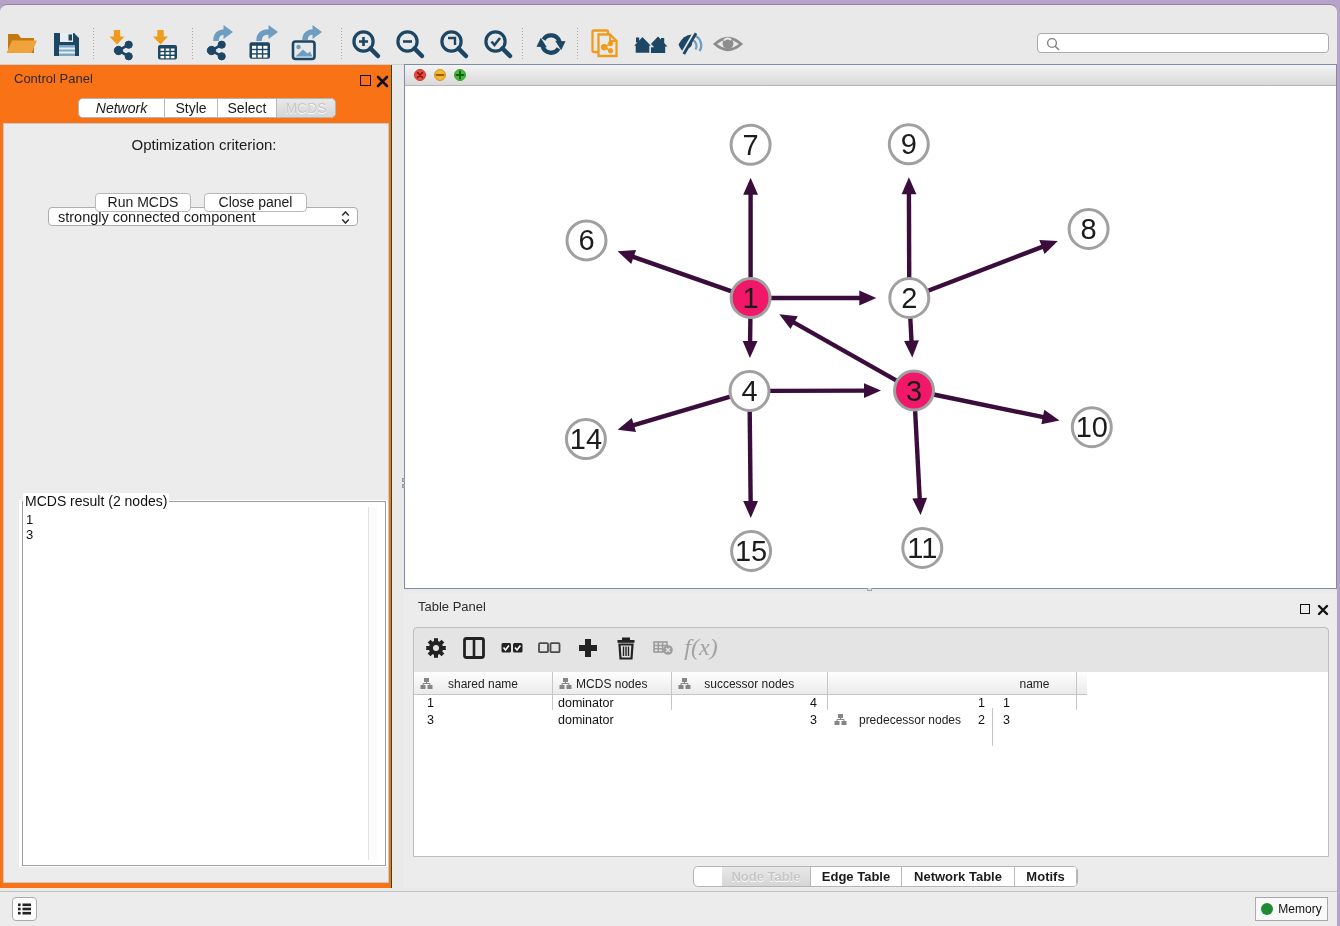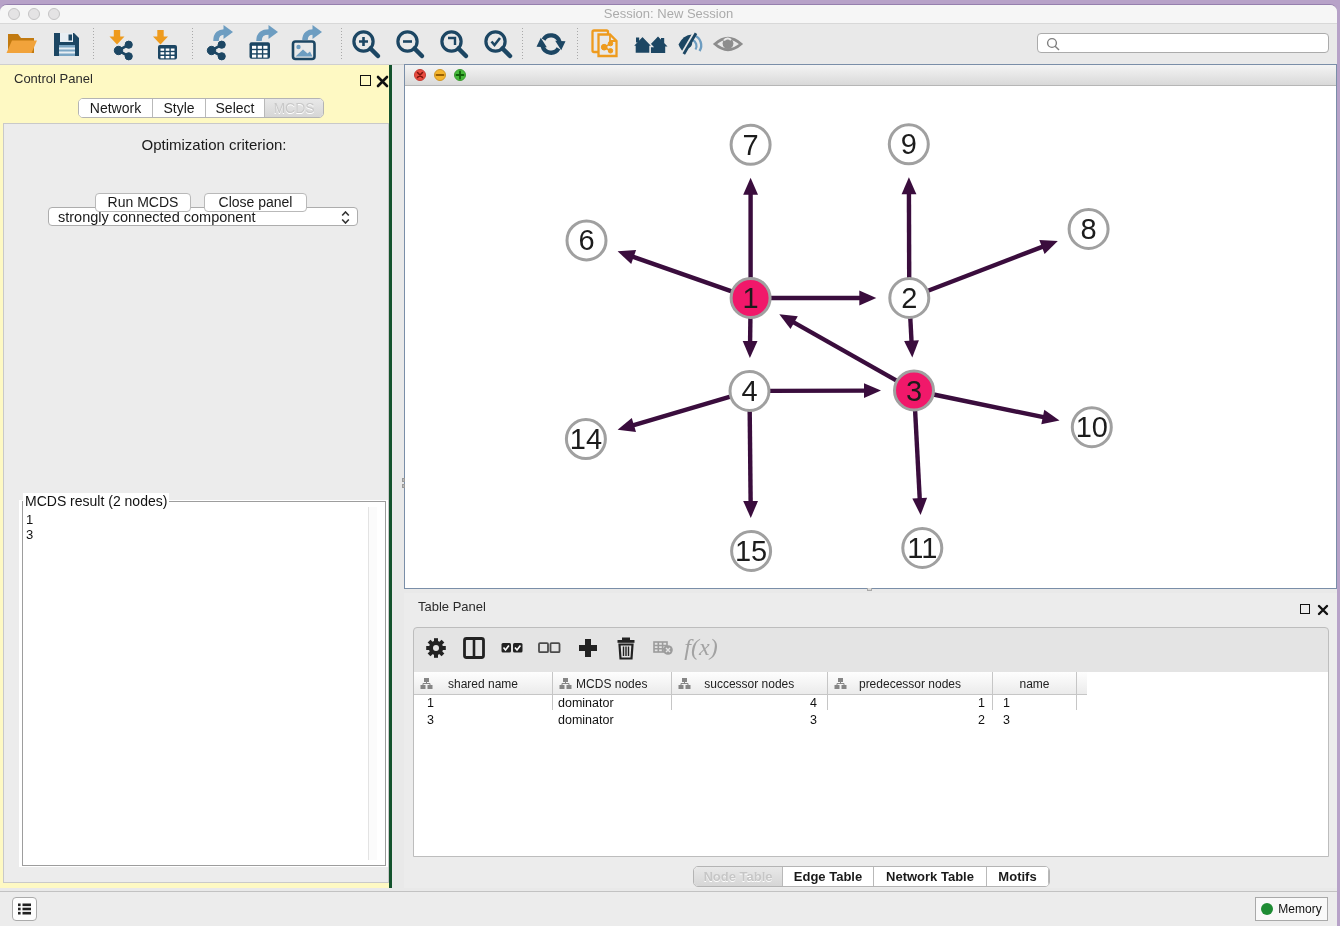--- a/index.html
+++ b/index.html
@@ -20,32 +20,32 @@
 #toolbar { position:absolute; left:0; top:19px; width:100%; height:41px;
   background:#e9e9e9; border-bottom:1px solid #cfcfcf; }
 .tbsep { position:absolute; top:4px; height:32px; width:1px;
   background-image:repeating-linear-gradient(to bottom,#a9a9a9 0 1px,transparent 1px 3px); }
 #searchbox { position:absolute; left:1037px; top:8.5px; width:292px; height:20.5px;
   background:#fff; border:1px solid #ababab; border-radius:4px; }
 
 #main { position:absolute; left:0; top:60px; width:100%; height:823px; background:#e9e9e9; }
 
 #cpanel { position:absolute; left:0; top:0; width:392px; height:823px;
-  background:#fef9c3; border-right:3px solid #14532d; }
+  background:#f97316; border-right:1px solid #14532d; }
 #cptitle { position:absolute; left:14px; top:6px; font-size:13px; color:#2b2b2b; }
 .floatbtn { position:absolute; font-size:12px; color:#111; }
 #cptabs { position:absolute; left:78px; top:33px; height:20px; display:flex;
   border:1px solid #b4b4b4; border-radius:5px; overflow:hidden; background:#fff; }
 #cptabs .tab { height:100%; font-size:14px; color:#1a1a1a; text-align:center;
   line-height:19px; background:#fff; border-right:1px solid #b9b9b9; }
 #cptabs .tab.sel { background:linear-gradient(#e8e8e8,#d6d6d6); color:#c8c8c8;
   text-shadow:0 1px 0 #fff; border-right:none; }
 #cpbox { position:absolute; left:3px; top:58px; width:386px; height:760px;
   border:1px solid #c9c9c9; background:#ececec; }
-#optlabel { position:absolute; left:18px; top:12px; width:100%; text-align:center;
+#optlabel { position:absolute; left:8px; top:12px; width:100%; text-align:center;
   font-size:15px; color:#1a1a1a; }
 #combo { position:absolute; left:44px; top:37px; width:310px; height:19px;
   background:#fff; border:1px solid #adadad; border-radius:4px;
   font-size:14.5px; color:#1a1a1a; line-height:18px; padding-left:9px;margin-top:46px; }
 .btn { position:absolute; top:69px; height:19px; background:#fff;
   border:1px solid #b9b9b9; border-radius:4px; font-size:14px; color:#1a1a1a;
   text-align:center; line-height:17px; }
 
 #mcdsbox { position:absolute; left:15px; top:376px; width:369px; height:367px; background:#fff; }
 #mcdsline { position:absolute; left:3px; top:1px; right:2px; bottom:1px;
@@ -71,45 +71,39 @@
   border:1px solid #bdbdbd; border-radius:4px 4px 0 0; background:#e4e4e4; }
 #ttable { position:absolute; left:0px; top:44px; width:914px; height:184px; background:#fff; }
 #thead { position:absolute; left:0; top:0; width:673px; height:23px;
   background:linear-gradient(#fefefe,#ebebeb); border-bottom:1px solid #c6c6c6; }
 .th { position:absolute; top:0; height:38px; border-right:1px solid #c6c6c6;
   font-size:12px; color:#222; }
 .th span { position:absolute; top:5px; width:100%; text-align:center; left:0; }
 .trow { position:absolute; font-size:12.5px; color:#111; height:17px; }
 
 #btabs { position:absolute; left:289px; top:273px; height:21px; display:flex;
-  border:1px solid #b4b4b4; border-radius:5px; overflow:hidden; background:#fff; }
+  border:1px solid #b4b4b4; border-radius:5px; overflow:hidden; background:#fff;padding-left:28px; }
 #btabs .tab { height:100%; font-size:13px; font-weight:bold; color:#1a1a1a; text-align:center;
   line-height:19px; background:#fff; border-right:1px solid #b9b9b9; }
 #btabs .tab.sel { background:linear-gradient(#e8e8e8,#d6d6d6); color:#c6c6c6;
   text-shadow:0 1px 0 #fff; }
 
 #statusbar { position:absolute; left:0; top:886px; width:100%; height:36px;
   background:#ececec; border-top:1px solid #c2c2c2; }
 #listbtn { position:absolute; left:12px; top:5px; width:25px; height:24px;
   background:#fdfdfd; border:1px solid #ababab; border-radius:4px; }
 #membtn { position:absolute; right:9px; top:5px; width:73px; height:24px;
   background:#f9f9f9; border:1px solid #a9a9a9; font-size:12px; color:#111;
   text-align:center; line-height:22px; }
 #memdot { display:inline-block; width:12px; height:12px; border-radius:50%;
   background:#1e8c34; vertical-align:-2px; margin-right:5px; }
 </style>
 </head>
 <body>
 <div id="win">
-  <div id="titlebar">
-    <div class="tl" style="left:8px;"></div>
-    <div class="tl" style="left:28px;"></div>
-    <div class="tl" style="left:48px;"></div>
-    <div id="wtitle">Session: New Session</div>
-  </div>
   <div id="toolbar">
       <svg width="1336" height="45" viewBox="0 0 1336 45" style="position:absolute;left:0;top:-4px;">
         <path d="M8,14 L18,14 L21,18 L34,18 L34,33 L8,33 Z" fill="#c27a10"></path>
         <path d="M12,20.5 L37,20.5 L31.5,33 L6.5,33 Z" fill="#f1a33b"></path>
         <path d="M54,13 h20 l5,5 v18 h-25 Z" fill="#1c4663"></path>
         <rect x="60" y="13" width="13" height="9" fill="#e8eef3"></rect>
         <rect x="68.5" y="14.5" width="3.5" height="6" fill="#1c4663"></rect>
         <path d="M59,25 h16 v11 h-16 Z" fill="#7ba6c4"></path>
         <rect x="59" y="27.5" width="16" height="2" fill="#e8eef3"></rect>
         <rect x="59" y="31.5" width="16" height="2" fill="#e8eef3"></rect>
@@ -215,21 +209,21 @@
       </div>
     </div>
   <div id="main">
     <div id="cpanel">
       <div id="cptitle">Control Panel</div>
       <div class="floatbtn" style="left:360px; top:10px; width:11px; height:11px; border:1.5px solid #111;"></div>
       <svg class="floatbtn" style="left:376px; top:10px;" width="13" height="13" viewBox="0 0 13 13">
           <path d="M2 2 L11 11 M11 2 L2 11" stroke="#111" stroke-width="2.6" stroke-linecap="round"></path>
         </svg>
       <div id="cptabs">
-        <div class="tab" style="width:74px;">Network</div>
+        <div class="tab" style="width:86px;font-style:italic;">Network</div>
         <div class="tab" style="width:53px;">Style</div>
         <div class="tab" style="width:59px;">Select</div>
         <div class="tab sel" style="width:58px;">MCDS</div>
       </div>
       <div id="cpbox">
         <div id="optlabel">Optimization criterion:</div>
         <div id="combo">strongly connected component
           <svg style="position:absolute; right:7px; top:3px;" width="9" height="13" viewBox="0 0 9 13">
               <path d="M1.2 4.5 L4.5 1 L7.8 4.5 M1.2 8.5 L4.5 12 L7.8 8.5" fill="none" stroke="#333" stroke-width="1.6"></path>
             </svg>
@@ -390,21 +384,21 @@
                 <svg style="position:absolute;left:6px;top:5px;" width="13" height="13" viewBox="0 0 13 13">
                   <g fill="#858585">
                     <rect x="4" y="1" width="5" height="4"></rect>
                     <rect x="0.5" y="8" width="5" height="4"></rect>
                     <rect x="7.5" y="8" width="5" height="4"></rect>
                   </g>
                   <path d="M6.5,5 v2 M3,8 v-1.5 h7 V8" fill="none" stroke="#858585" stroke-width="1"></path>
                 </svg>
                 <span>successor nodes</span>
               </div>
-              <div class="th" style="left:414px;width:165px;">
+              <div class="th" style="left:414px;width:165px;margin-top:36px;">
                 <svg style="position:absolute;left:6px;top:5px;" width="13" height="13" viewBox="0 0 13 13">
                   <g fill="#858585">
                     <rect x="4" y="1" width="5" height="4"></rect>
                     <rect x="0.5" y="8" width="5" height="4"></rect>
                     <rect x="7.5" y="8" width="5" height="4"></rect>
                   </g>
                   <path d="M6.5,5 v2 M3,8 v-1.5 h7 V8" fill="none" stroke="#858585" stroke-width="1"></path>
                 </svg>
                 <span>predecessor nodes</span>
               </div>

